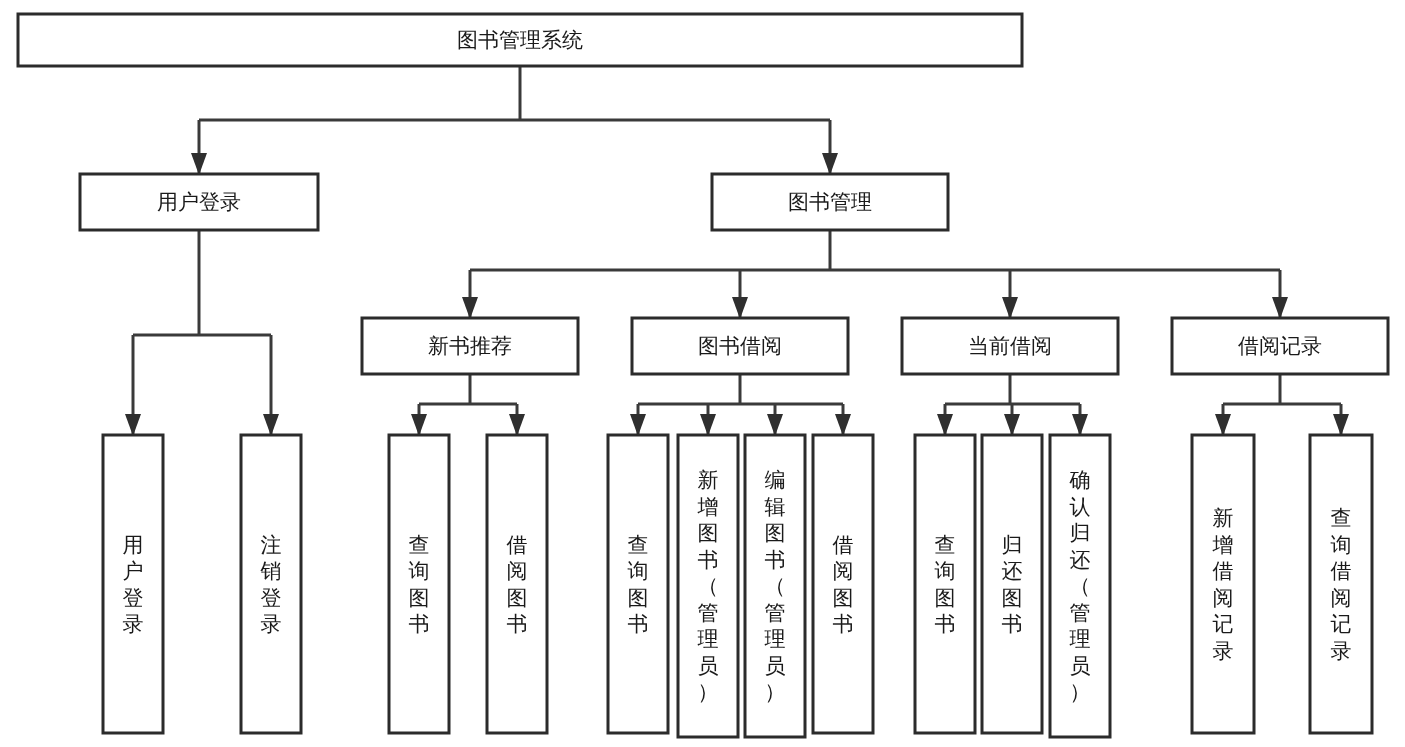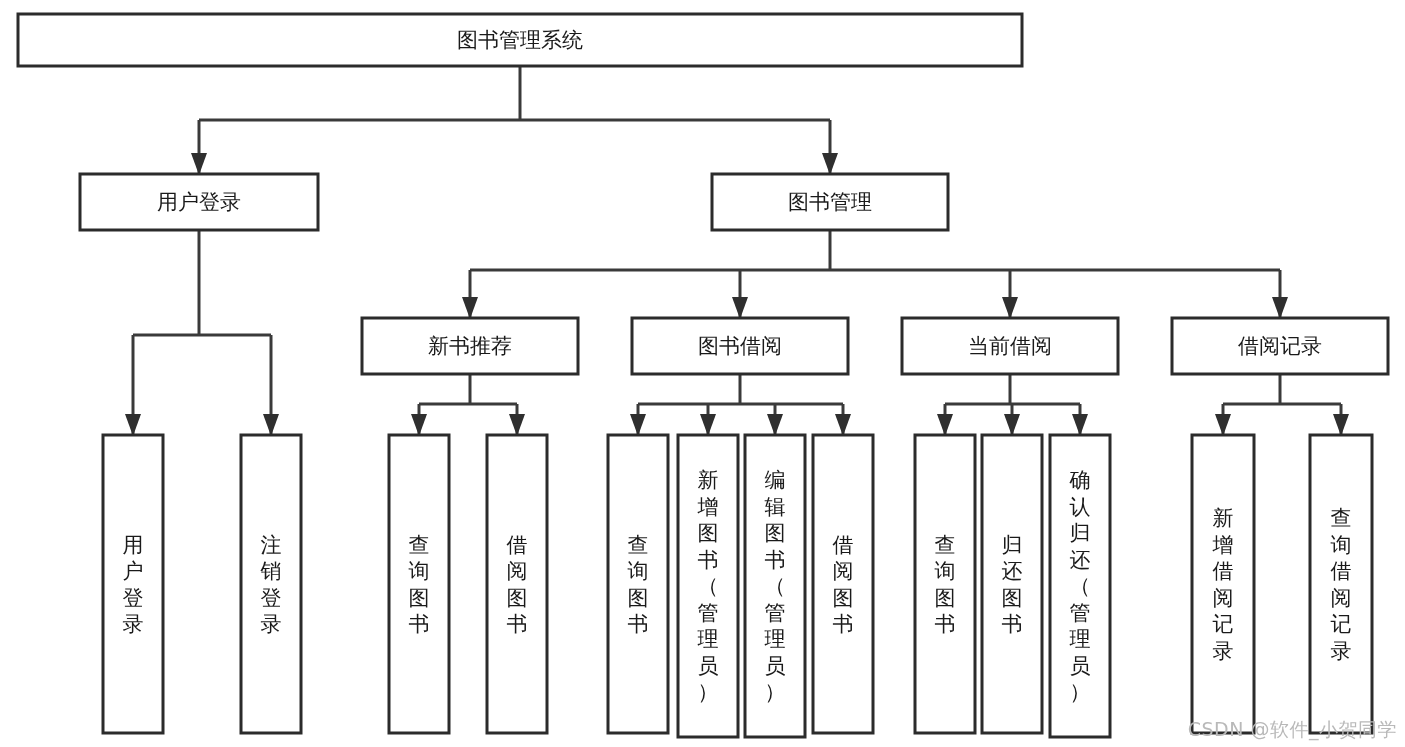--- a/index.html
+++ b/index.html
@@ -204,14 +204,13 @@
           <rect x="1192" y="435" width="62" height="298" class="node-box"></rect>
           <text x="1223" class="node-label-v"><tspan x="1223" y="525.2">新</tspan><tspan x="1223" y="551.7">增</tspan><tspan x="1223" y="578.2">借</tspan><tspan x="1223" y="604.7">阅</tspan><tspan x="1223" y="631.2">记</tspan><tspan x="1223" y="657.7">录</tspan></text>
         </g>
         <g>
           <rect x="1310" y="435" width="62" height="298" class="node-box"></rect>
           <text x="1341" class="node-label-v"><tspan x="1341" y="525.2">查</tspan><tspan x="1341" y="551.7">询</tspan><tspan x="1341" y="578.2">借</tspan><tspan x="1341" y="604.7">阅</tspan><tspan x="1341" y="631.2">记</tspan><tspan x="1341" y="657.7">录</tspan></text>
         </g>
       </g>
   </svg>
 
-  <div class="watermark-text">CSDN @软件_小贺同学</div>
 </div>
 
 </body></html>

